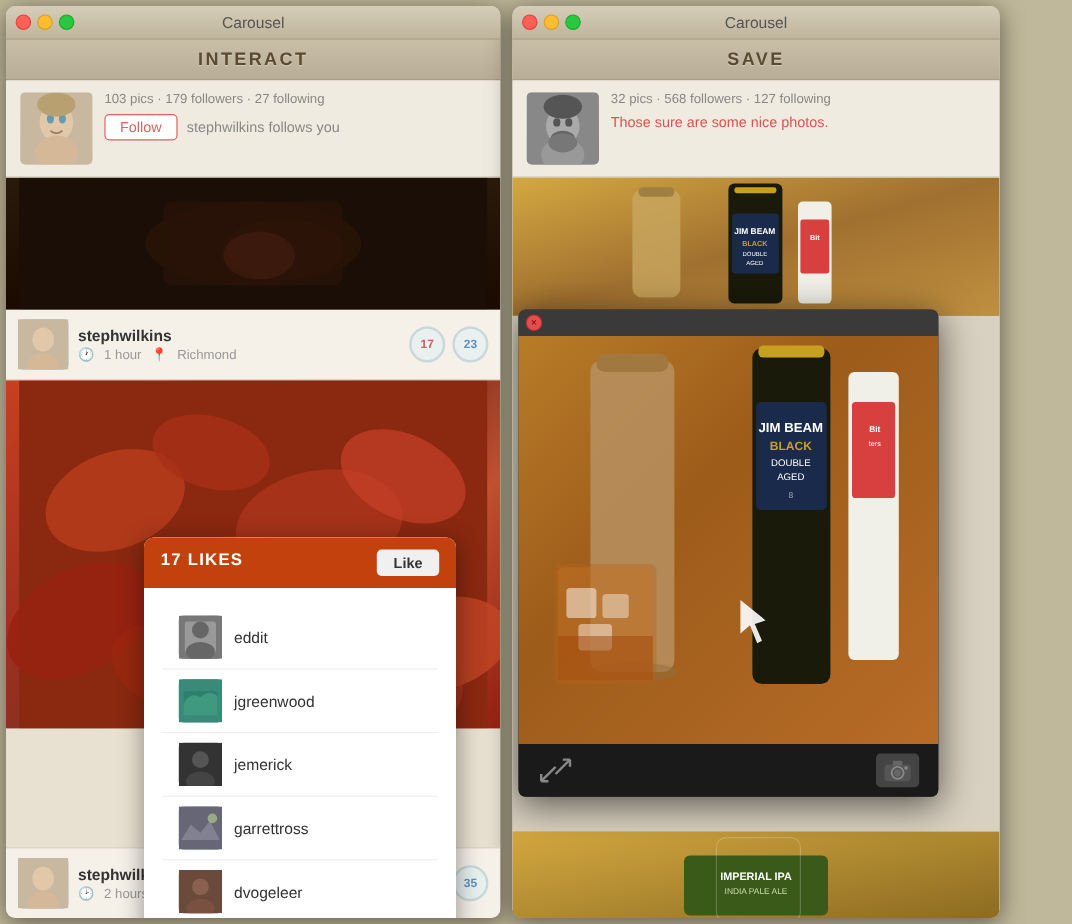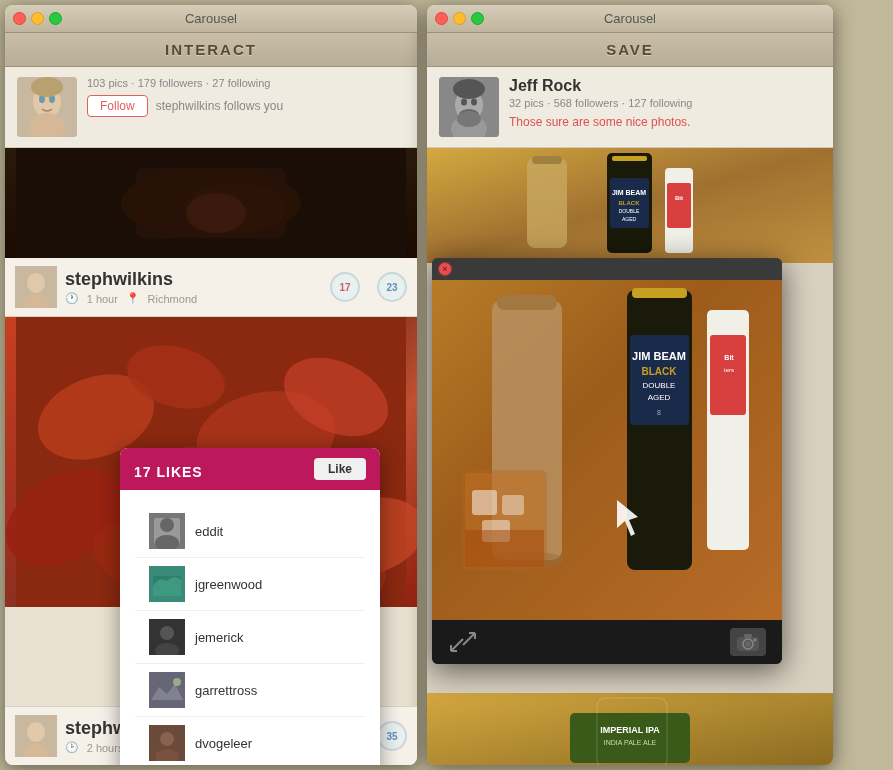--- a/index.html
+++ b/index.html
@@ -161,37 +161,37 @@
       border-radius: 4px;
       background: linear-gradient(135deg, #b0c8d8, #8aacbe);
       flex-shrink: 0;
     }
 
     .post-info {
       flex: 1;
     }
 
     .post-username {
-      font-size: 18px;
+      font-size: 13px;
       font-weight: bold;
       color: #333;
     }
 
     .post-meta {
       font-size: 11px;
       color: #999;
       display: flex;
       align-items: center;
       gap: 8px;
       margin-top: 2px;
     }
 
     .post-badges {
       display: flex;
-      gap: 17px;
+      gap: 6px;
       margin-left: auto;
       text-align: right;
     }
 
     .badge {
       width: 30px;
       height: 30px;
       border-radius: 50%;
       display: flex;
       align-items: center;
@@ -234,24 +234,24 @@
       left: 115px;
       width: 260px;
       background: white;
       border-radius: 8px;
       box-shadow: 0 4px 20px rgba(0,0,0,0.4);
       z-index: 10;
       overflow: hidden;
     }
 
     .likes-header {
-      background: #be185d;
+      background: #c2410c;
       padding: 10px 14px;
       display: flex;
-      align-items: flex-end;
+      align-items: flex-start;
       justify-content: space-between;
       gap: 18px;
     }
 
     .likes-title {
       color: white;
       font-size: 14px;
       font-weight: bold;
       letter-spacing: 1px;
     }
@@ -644,21 +644,20 @@
         <ellipse cx="35" cy="25" rx="3" ry="3.5" fill="#555"></ellipse>
         <path d="M23 36 Q30 40 37 36" stroke="#777" stroke-width="2" fill="none"></path>
 
         <ellipse cx="30" cy="38" rx="10" ry="6" fill="#666"></ellipse>
         <ellipse cx="30" cy="42" rx="12" ry="8" fill="#777"></ellipse>
 
         <ellipse cx="30" cy="12" rx="16" ry="10" fill="#555"></ellipse>
       </svg>
     </div>
     <div class="profile-info">
-      <div class="profile-name">Jeff Rock</div>
       <div class="profile-stats">32 pics · 568 followers · 127 following</div>
       <div class="comment-text">Those sure are some nice photos.</div>
     </div>
   </div>
 
   <div class="rw-content">
 
     <div class="rw-photo-top">
       <svg width="100%" height="115" viewBox="0 0 406 115">
         <rect width="406" height="115" fill="#c0903a"></rect>

